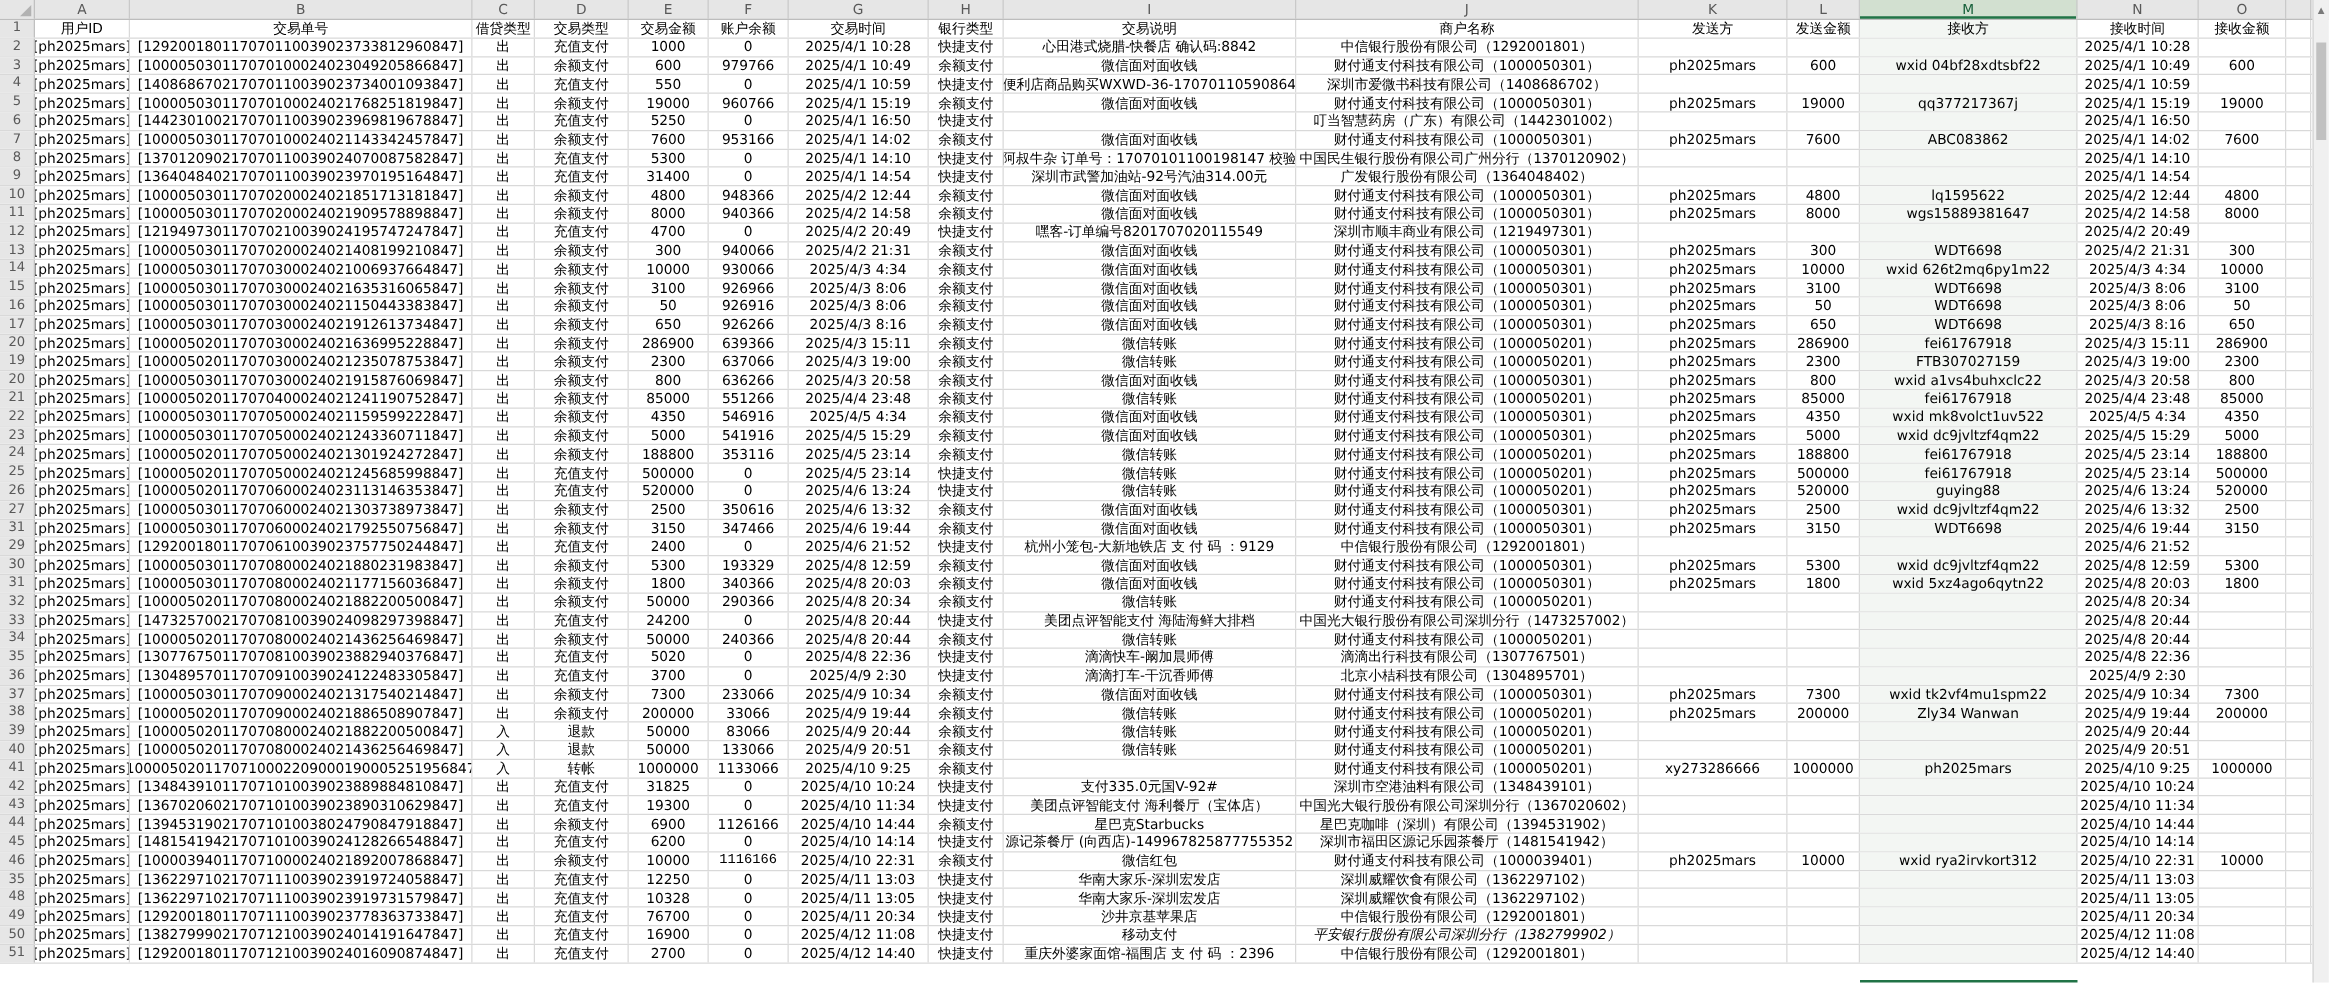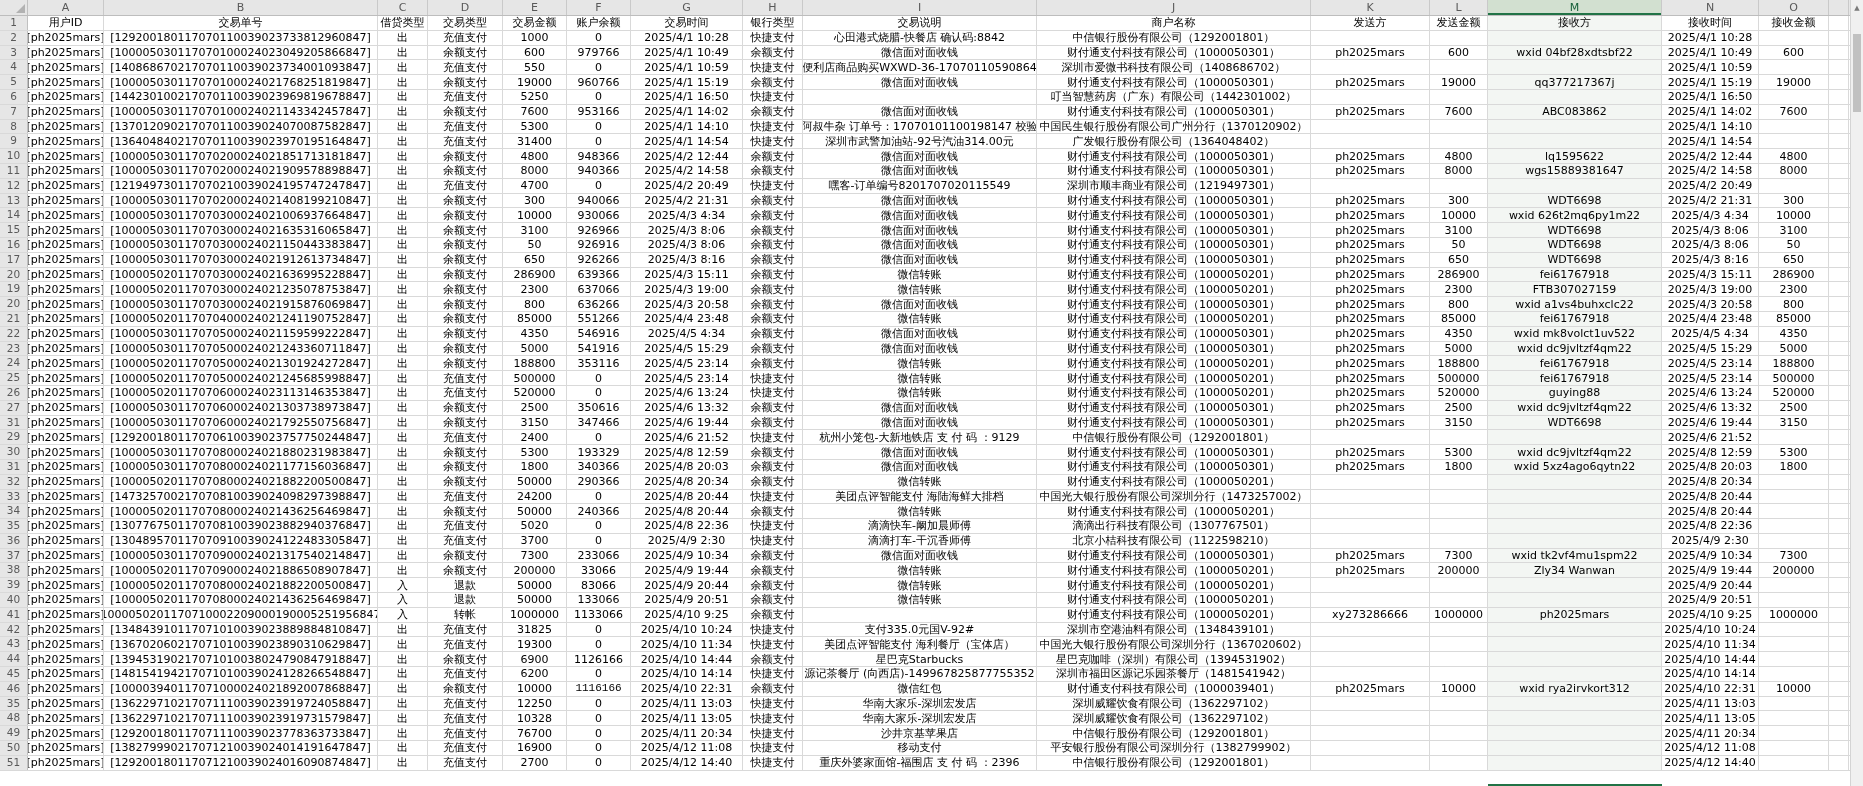--- a/index.html
+++ b/index.html
@@ -724,21 +724,21 @@
     <div class="rn">36</div>
   <div class="cell" style="width: 76px;">[ph2025mars]</div>
         <div class="cell" style="width: 274px;">[130489570117070910039024122483305847]</div>
         <div class="cell" style="width: 50px;">出</div>
         <div class="cell" style="width: 75px;">充值支付</div>
         <div class="cell" style="width: 64px;">3700</div>
         <div class="cell" style="width: 64px;">0</div>
         <div class="cell" style="width: 112px;">2025/4/9 2:30</div>
         <div class="cell" style="width: 60px;">快捷支付</div>
         <div class="cell" style="width: 234px;">滴滴打车-干沉香师傅</div>
-        <div class="cell" style="width: 274px;">北京小桔科技有限公司（1122598210）</div>
+        <div class="cell" style="width: 274px;">北京小桔科技有限公司（1304895701）</div>
         <div class="cell" style="width: 119px;"></div>
         <div class="cell" style="width: 58px;"></div>
         <div class="cell selcol" style="width: 174px;"></div>
         <div class="cell" style="width: 97px;">2025/4/9 2:30</div>
         <div class="cell" style="width: 70px;"></div>
         <div class="ghost" style="width: 20px;"></div>
       </div>
       <div class="g-row">
     <div class="rn">37</div>
   <div class="cell" style="width: 76px;">[ph2025mars]</div>
@@ -990,21 +990,21 @@
     <div class="rn">50</div>
   <div class="cell" style="width: 76px;">[ph2025mars]</div>
         <div class="cell" style="width: 274px;">[138279990217071210039024014191647847]</div>
         <div class="cell" style="width: 50px;">出</div>
         <div class="cell" style="width: 75px;">充值支付</div>
         <div class="cell" style="width: 64px;">16900</div>
         <div class="cell" style="width: 64px;">0</div>
         <div class="cell" style="width: 112px;">2025/4/12 11:08</div>
         <div class="cell" style="width: 60px;">快捷支付</div>
         <div class="cell" style="width: 234px;">移动支付</div>
-        <div class="cell" style="width: 274px;">平安银行股份有限公司深圳分行（1382799902）</div>
+        <div class="cell" style="width: 274px; font-style: italic;">平安银行股份有限公司深圳分行（1382799902）</div>
         <div class="cell" style="width: 119px;"></div>
         <div class="cell" style="width: 58px;"></div>
         <div class="cell selcol" style="width: 174px;"></div>
         <div class="cell" style="width: 97px;">2025/4/12 11:08</div>
         <div class="cell" style="width: 70px;"></div>
         <div class="ghost" style="width: 20px;"></div>
       </div>
       <div class="g-row">
     <div class="rn">51</div>
   <div class="cell" style="width: 76px;">[ph2025mars]</div>

